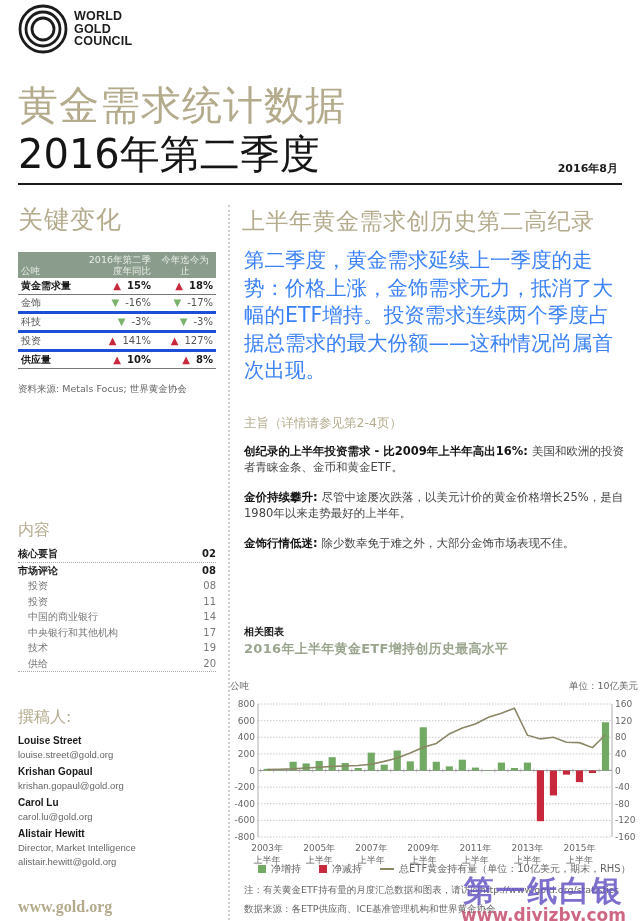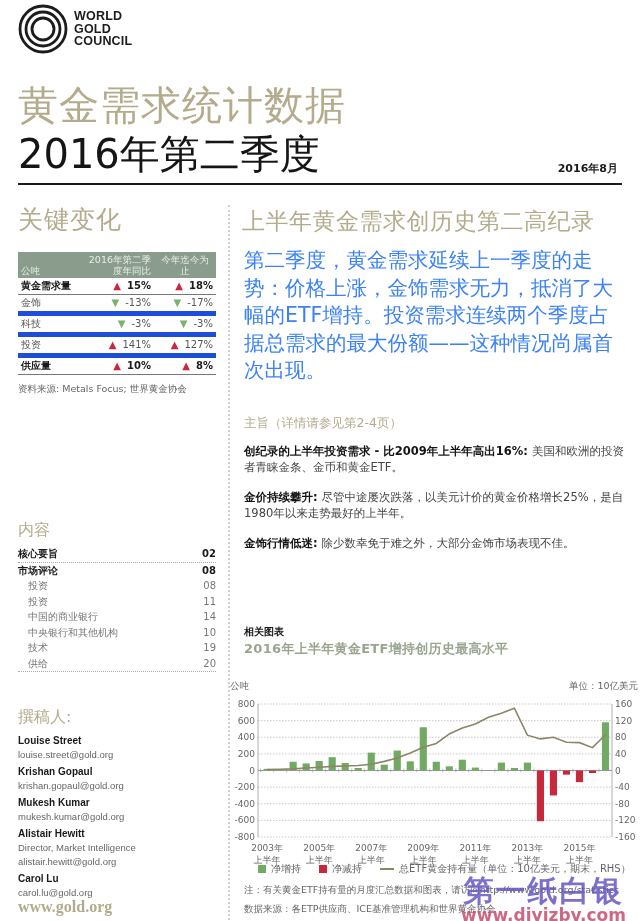--- a/index.html
+++ b/index.html
@@ -18,21 +18,21 @@
 
   .vdivider { left: 228px; top: 205px; width: 0; height: 715px; border-left: 2px dotted #cfcfcf; }
 
   
   .key-title { left: 18px; top: 203px; font-size: 25px; color: #b3ab8b; letter-spacing: 1px; font-family: Liberation Mono, monospace; }
   table.kc { position: absolute; left: 18px; top: 252px; width: 198px; border-collapse: collapse; font-size: 10px; }
   table.kc th { background: #8a9c8b; color: #e9eee8; font-weight: normal; font-size: 9.5px; line-height: 11px; padding: 2px 3px; vertical-align: bottom; }
   table.kc th.c0 { text-align: left; }
   table.kc th.c1 { text-align: right; }
   table.kc th.c2 { text-align: center; }
-  table.kc td { padding: 2px 3px; border-bottom: 5px solid #1d4ed8; color: #555; vertical-align: bottom; line-height: 12px; }
+  table.kc td { padding: 2px 3px; border-bottom: 3px solid #1d4ed8; color: #555; vertical-align: bottom; line-height: 12px; }
   table.kc td.v { text-align: right; white-space: nowrap; }
   table.kc tr.bold td { font-weight: bold; color: #1a1a1a; border-bottom: 1.5px solid #777; }
   .arr-up { color: #c8283b; font-size: 10px; margin-right: 6px; }
   .arr-down { color: #7ab36c; font-size: 10px; margin-right: 6px; }
   .src-left { left: 18px; top: 383px; font-size: 9.5px; color: #666; }
 
   .toc-title { left: 18px; top: 520px; font-size: 16px; color: #b3ab8b; }
   .toc { left: 18px; top: 546px; width: 198px; }
   .toc-row { display: flex; justify-content: space-between; font-size: 10px; line-height: 15.5px; color: #777; }
   .toc-row.major { font-weight: bold; color: #1a1a1a; border-bottom: 1px dotted #aaa; }
@@ -104,21 +104,21 @@
     </tr>
   </thead>
   <tbody id="kc-body">
       <tr class="bold">
         <td>黄金需求量</td>
         <td class="v"><span class="arr-up">▲</span><span>15%</span></td>
         <td class="v"><span class="arr-up">▲</span><span>18%</span></td>
       </tr>
       <tr>
         <td>金饰</td>
-        <td class="v"><span class="arr-down">▼</span><span>-13%</span></td>
+        <td class="v"><span class="arr-down">▼</span><span>-16%</span></td>
         <td class="v"><span class="arr-down">▼</span><span>-17%</span></td>
       </tr>
       <tr>
         <td>科技</td>
         <td class="v"><span class="arr-down">▼</span><span>-3%</span></td>
         <td class="v"><span class="arr-down">▼</span><span>-3%</span></td>
       </tr>
       <tr>
         <td>投资</td>
         <td class="v"><span class="arr-up">▲</span><span>141%</span></td>
@@ -150,21 +150,21 @@
     <div class="toc-row sub">
       <span>投资</span>
       <span>11</span>
     </div>
     <div class="toc-row sub">
       <span>中国的商业银行</span>
       <span>14</span>
     </div>
     <div class="toc-row sub">
       <span>中央银行和其他机构</span>
-      <span>10</span>
+      <span>17</span>
     </div>
     <div class="toc-row sub">
       <span>技术</span>
       <span>19</span>
     </div>
     <div class="toc-row sub last-sub">
       <span>供给</span>
       <span>20</span>
     </div>
   </div>
@@ -173,31 +173,27 @@
 <div class="abs authors" id="authors">
     <div style="margin-bottom: 3px;">
       <div class="author-name">Louise Street</div>
       <div class="author-line">louise.street@gold.org</div>
     </div>
     <div style="margin-bottom: 3px;">
       <div class="author-name">Krishan Gopaul</div>
       <div class="author-line">krishan.gopaul@gold.org</div>
     </div>
     <div style="margin-bottom: 3px;">
-      <div class="author-name">Mukesh Kumar</div>
-      <div class="author-line">mukesh.kumar@gold.org</div>
+      <div class="author-name">Carol Lu</div>
+      <div class="author-line">carol.lu@gold.org</div>
     </div>
     <div style="margin-bottom: 3px;">
       <div class="author-name">Alistair Hewitt</div>
       <div class="author-line">Director, Market Intelligence</div>
       <div class="author-line">alistair.hewitt@gold.org</div>
-    </div>
-    <div style="margin-bottom: 3px;">
-      <div class="author-name">Carol Lu</div>
-      <div class="author-line">carol.lu@gold.org</div>
     </div>
   </div>
 <div class="abs website">www.gold.org</div>
 
 <div class="abs headline">上半年黄金需求创历史第二高纪录</div>
 <div class="abs lead">第二季度，黄金需求延续上一季度的走势：价格上涨，金饰需求无力，抵消了大幅的ETF增持。投资需求连续两个季度占据总需求的最大份额——这种情况尚属首次出现。</div>
 <div class="abs highlights-title">主旨（详情请参见第2-4页）</div>
 
 <div class="abs hl hl1">
   <b>创纪录的上半年投资需求 - 比2009年上半年高出16%: </b><span>美国和欧洲的投资者青睐金条、金币和黄金ETF。</span>

